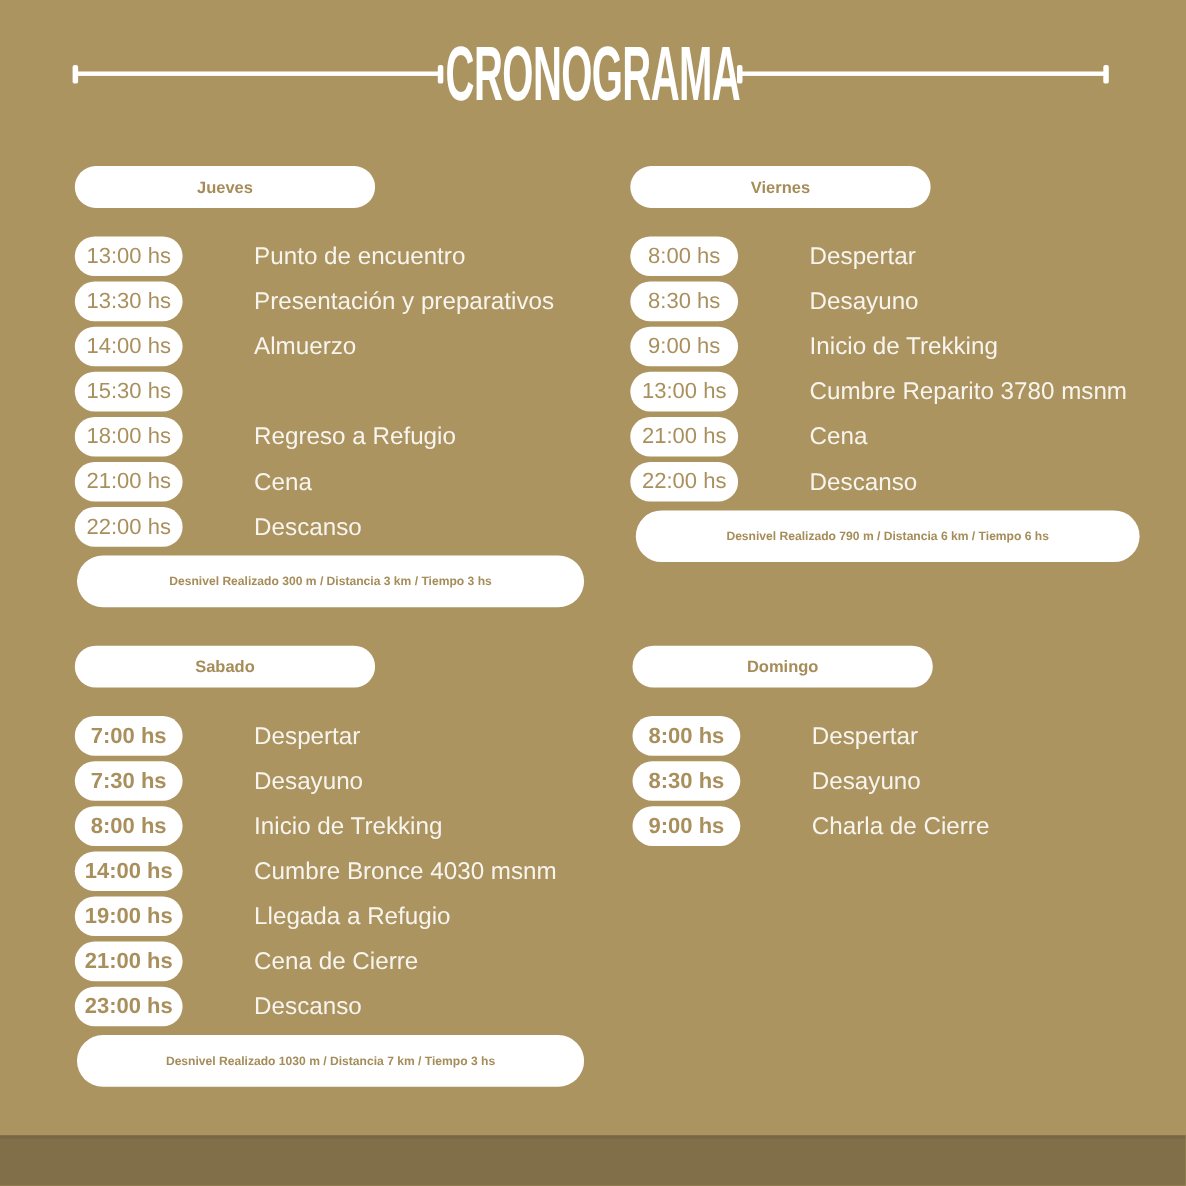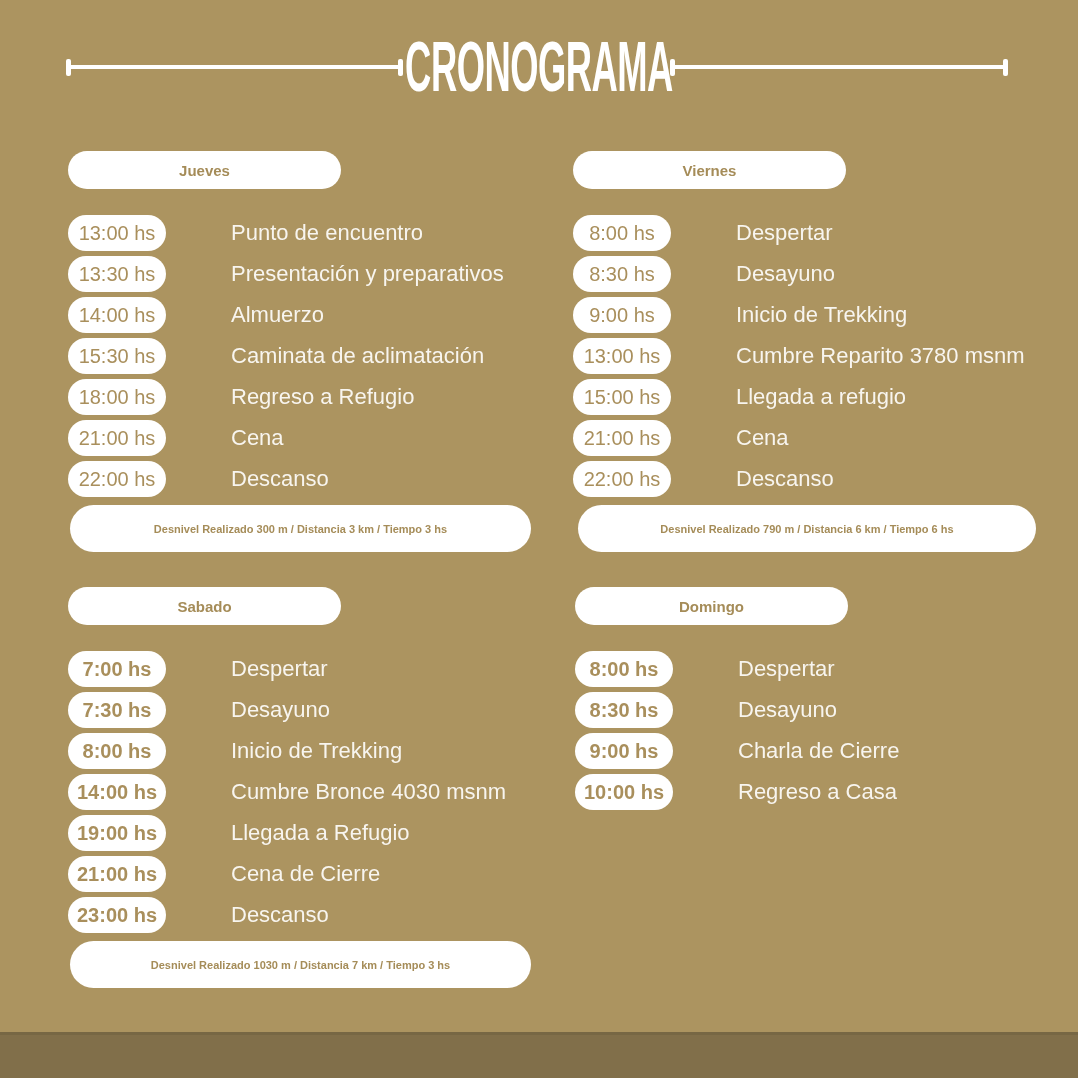--- a/index.html
+++ b/index.html
@@ -123,21 +123,20 @@
       <div class="row">
         <span class="time-pill">13:30 hs</span>
         <span class="activity">Presentación y preparativos</span>
       </div>
       <div class="row">
         <span class="time-pill">14:00 hs</span>
         <span class="activity">Almuerzo</span>
       </div>
       <div class="row">
         <span class="time-pill">15:30 hs</span>
-        <span class="activity">Caminata de aclimatación</span>
       </div>
       <div class="row">
         <span class="time-pill">18:00 hs</span>
         <span class="activity">Regreso a Refugio</span>
       </div>
       <div class="row">
         <span class="time-pill">21:00 hs</span>
         <span class="activity">Cena</span>
       </div>
       <div class="row">
@@ -163,24 +162,20 @@
       </div>
       <div class="row">
         <span class="time-pill">9:00 hs</span>
         <span class="activity">Inicio de Trekking</span>
       </div>
       <div class="row">
         <span class="time-pill">13:00 hs</span>
         <span class="activity">Cumbre Reparito 3780 msnm</span>
       </div>
       <div class="row">
-        <span class="time-pill">15:00 hs</span>
-        <span class="activity">Llegada a refugio</span>
-      </div>
-      <div class="row">
         <span class="time-pill">21:00 hs</span>
         <span class="activity">Cena</span>
       </div>
       <div class="row">
         <span class="time-pill">22:00 hs</span>
         <span class="activity">Descanso</span>
       </div>
     </div>
     <div class="summary-pill">Desnivel Realizado 790 m / Distancia 6 km / Tiempo 6 hs</div>
   </section>
@@ -232,22 +227,18 @@
         <span class="activity">Despertar</span>
       </div>
       <div class="row">
         <span class="time-pill">8:30 hs</span>
         <span class="activity">Desayuno</span>
       </div>
       <div class="row">
         <span class="time-pill">9:00 hs</span>
         <span class="activity">Charla de Cierre</span>
       </div>
-      <div class="row">
-        <span class="time-pill">10:00 hs</span>
-        <span class="activity">Regreso a Casa</span>
-      </div>
     </div>
   </section>
 
   <div class="footer-bar"></div>
 
 </div>
 
 </body></html>

